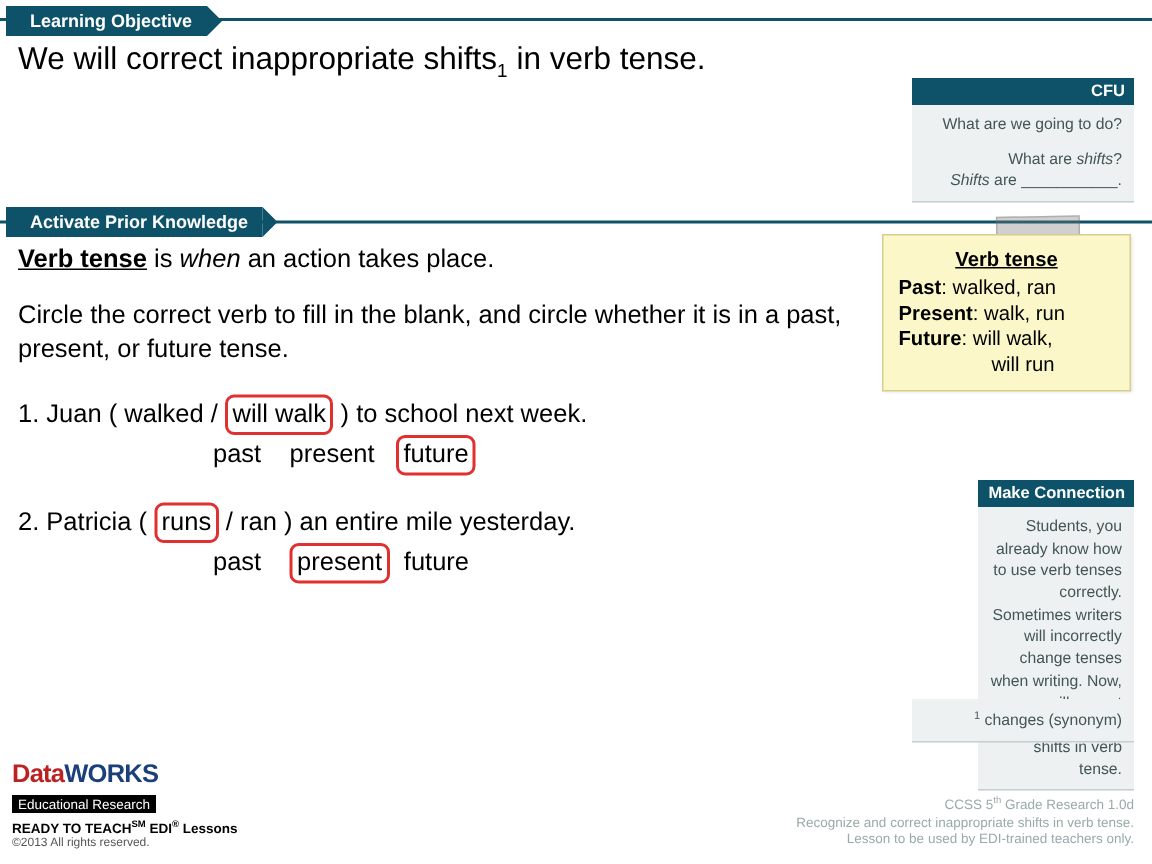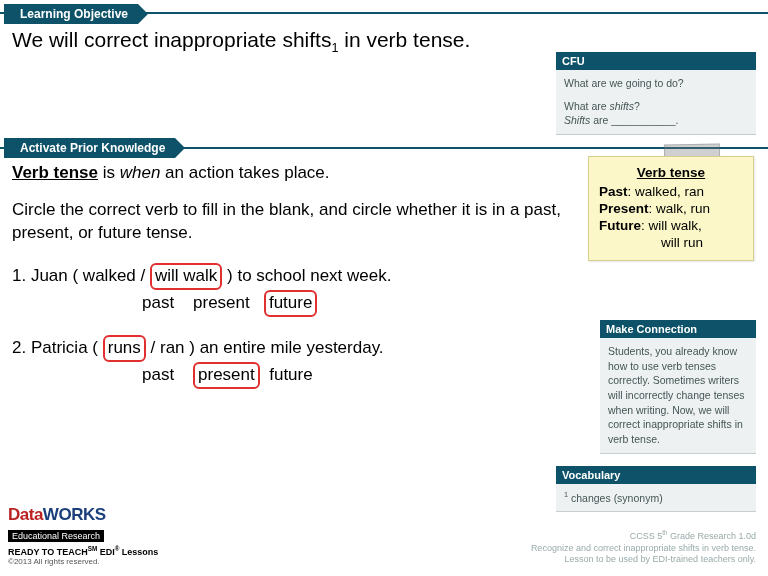--- a/index.html
+++ b/index.html
@@ -12,21 +12,21 @@
   .lo-text { position: absolute; top: 28px; left: 12px; font-size: 21px; color: #000; }
   .apk-ribbon-wrap { position: absolute; top: 138px; left: 4px; }
   .apk-hr { top: 147px; z-index: -1; }
   .main { position: absolute; top: 162px; left: 12px; width: 550px; font-size: 17px; color: #000; line-height: 1.35; }
   .main p { margin-bottom: 14px; }
   .u { text-decoration: underline; font-weight: bold; }
   .i { font-style: italic; }
   .exercise { margin-top: 18px; font-size: 17px; }
   .exercise .line2 { margin-left: 130px; }
   .redbox { border: 2px solid #e03030; border-radius: 6px; padding: 0 3px; display: inline-block; }
-  .sidebar { position: absolute; right: 12px; width: 200px; }
+  .sidebar { position: absolute; right: 12px; width: 148px; text-align: right; }
   .side-head { background: #0d5268; color: #fff; font-size: 11px; font-weight: bold; padding: 3px 6px; }
   .side-body { background: #eef1f1; border-bottom: 1px solid #c5cfcf; font-size: 10.5px; color: #455; padding: 6px 8px; line-height: 1.4; }
   .cfu-box { top: 52px; }
   .mc-box { top: 320px; padding-left: 44px; }
   .vocab-box { top: 466px; }
   .sticky { position: absolute; right: 14px; top: 156px; width: 166px; background: #fbf7c8; border: 1px solid #d7ce8d; padding: 8px 10px; font-size: 13.5px; box-shadow: 1px 1px 2px rgba(0,0,0,0.1); }
   .sticky .title { text-align: center; text-decoration: underline; font-weight: bold; margin-bottom: 4px; }
   .sticky .row { margin: 2px 0; }
   .sticky .indent { margin-left: 62px; }
   .tape { position: absolute; right: 48px; top: 144px; width: 56px; height: 16px; background: rgba(120,120,120,0.35); border: 1px solid rgba(100,100,100,0.3); transform: rotate(-1deg); }
@@ -108,21 +108,20 @@
   <div class="row"><b>Future</b><span>: will walk,</span></div>
   <div class="row indent">will run</div>
 </div>
 
 <div class="sidebar mc-box">
   <div class="side-head">Make Connection</div>
   <div class="side-body">Students, you already know how to use verb tenses correctly. Sometimes writers will incorrectly change tenses when writing. Now, we will correct inappropriate shifts in verb tense.</div>
 </div>
 
 <div class="sidebar vocab-box">
-  <div class="side-head">Vocabulary</div>
   <div class="side-body"><sup>1</sup><span> changes (synonym)</span></div>
 </div>
 
 <div class="footer-left">
   <div class="dw-logo"><span class="d">Data</span><span class="w">WORKS</span></div>
   <div><span class="dw-sub">Educational Research</span></div>
   <div class="dw-tag"><span>READY TO TEACH</span><sup>SM</sup><span> EDI</span><sup>®</sup><span> Lessons</span></div>
   <div class="dw-copy">©2013 All rights reserved.</div>
 </div>
 

